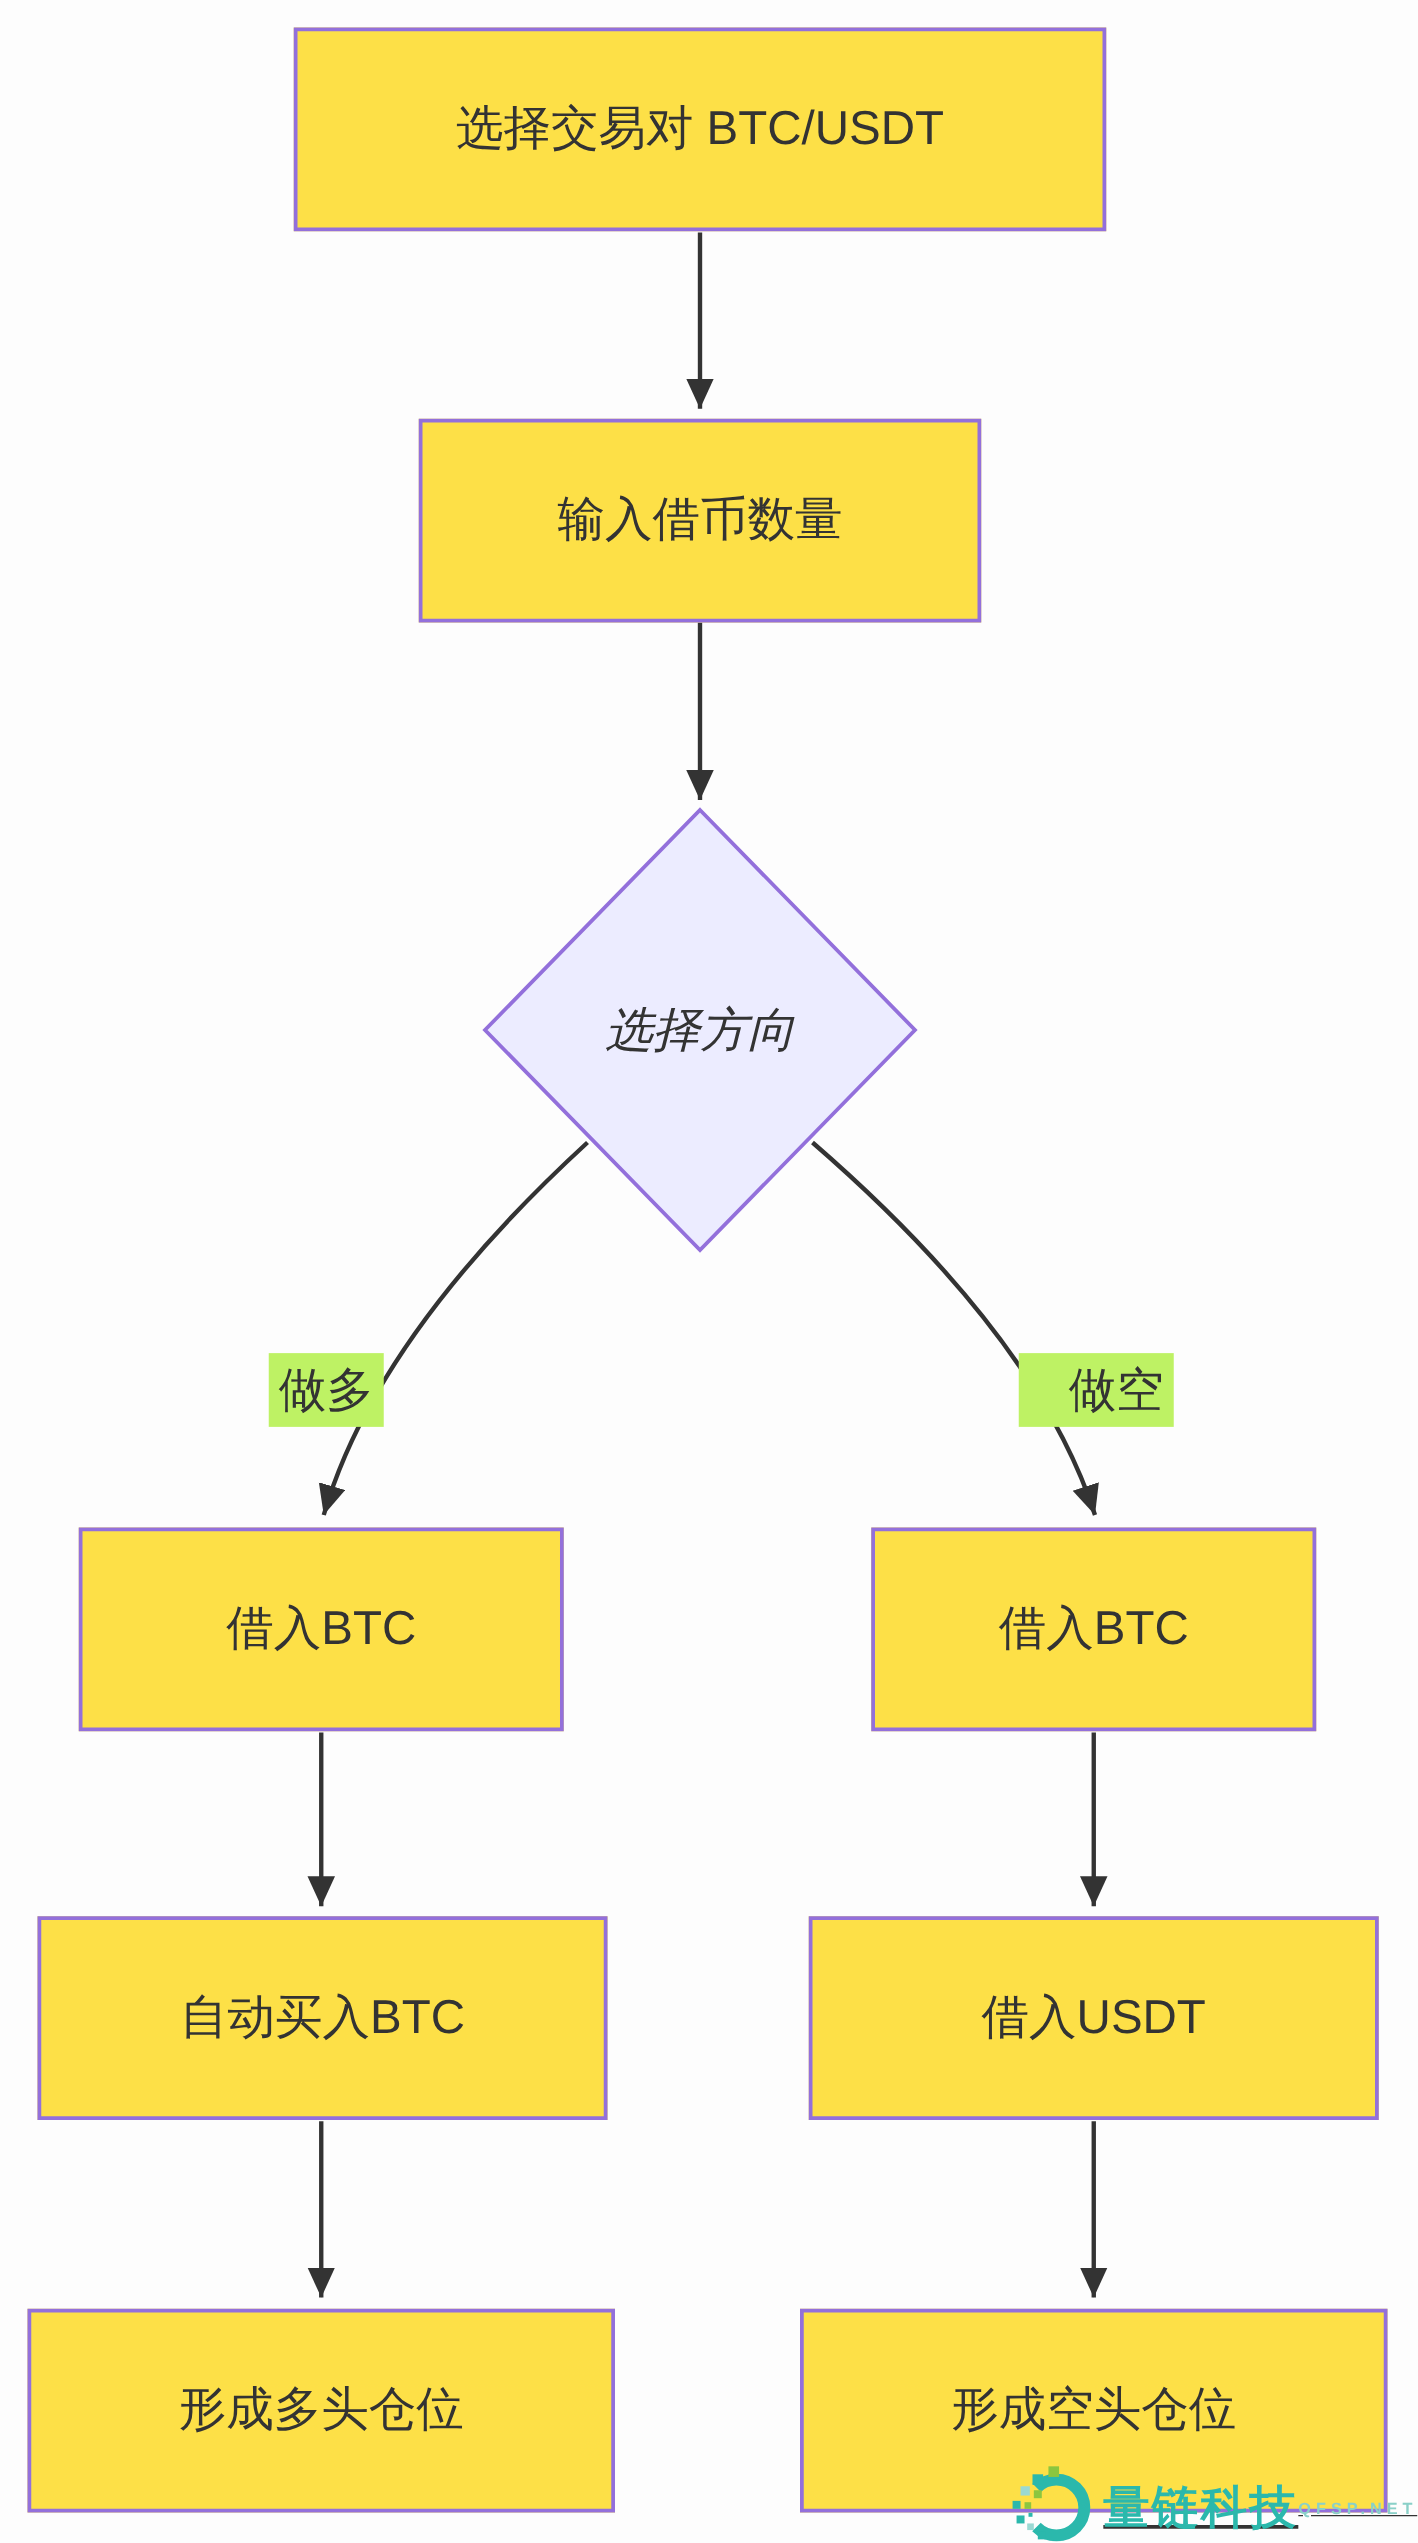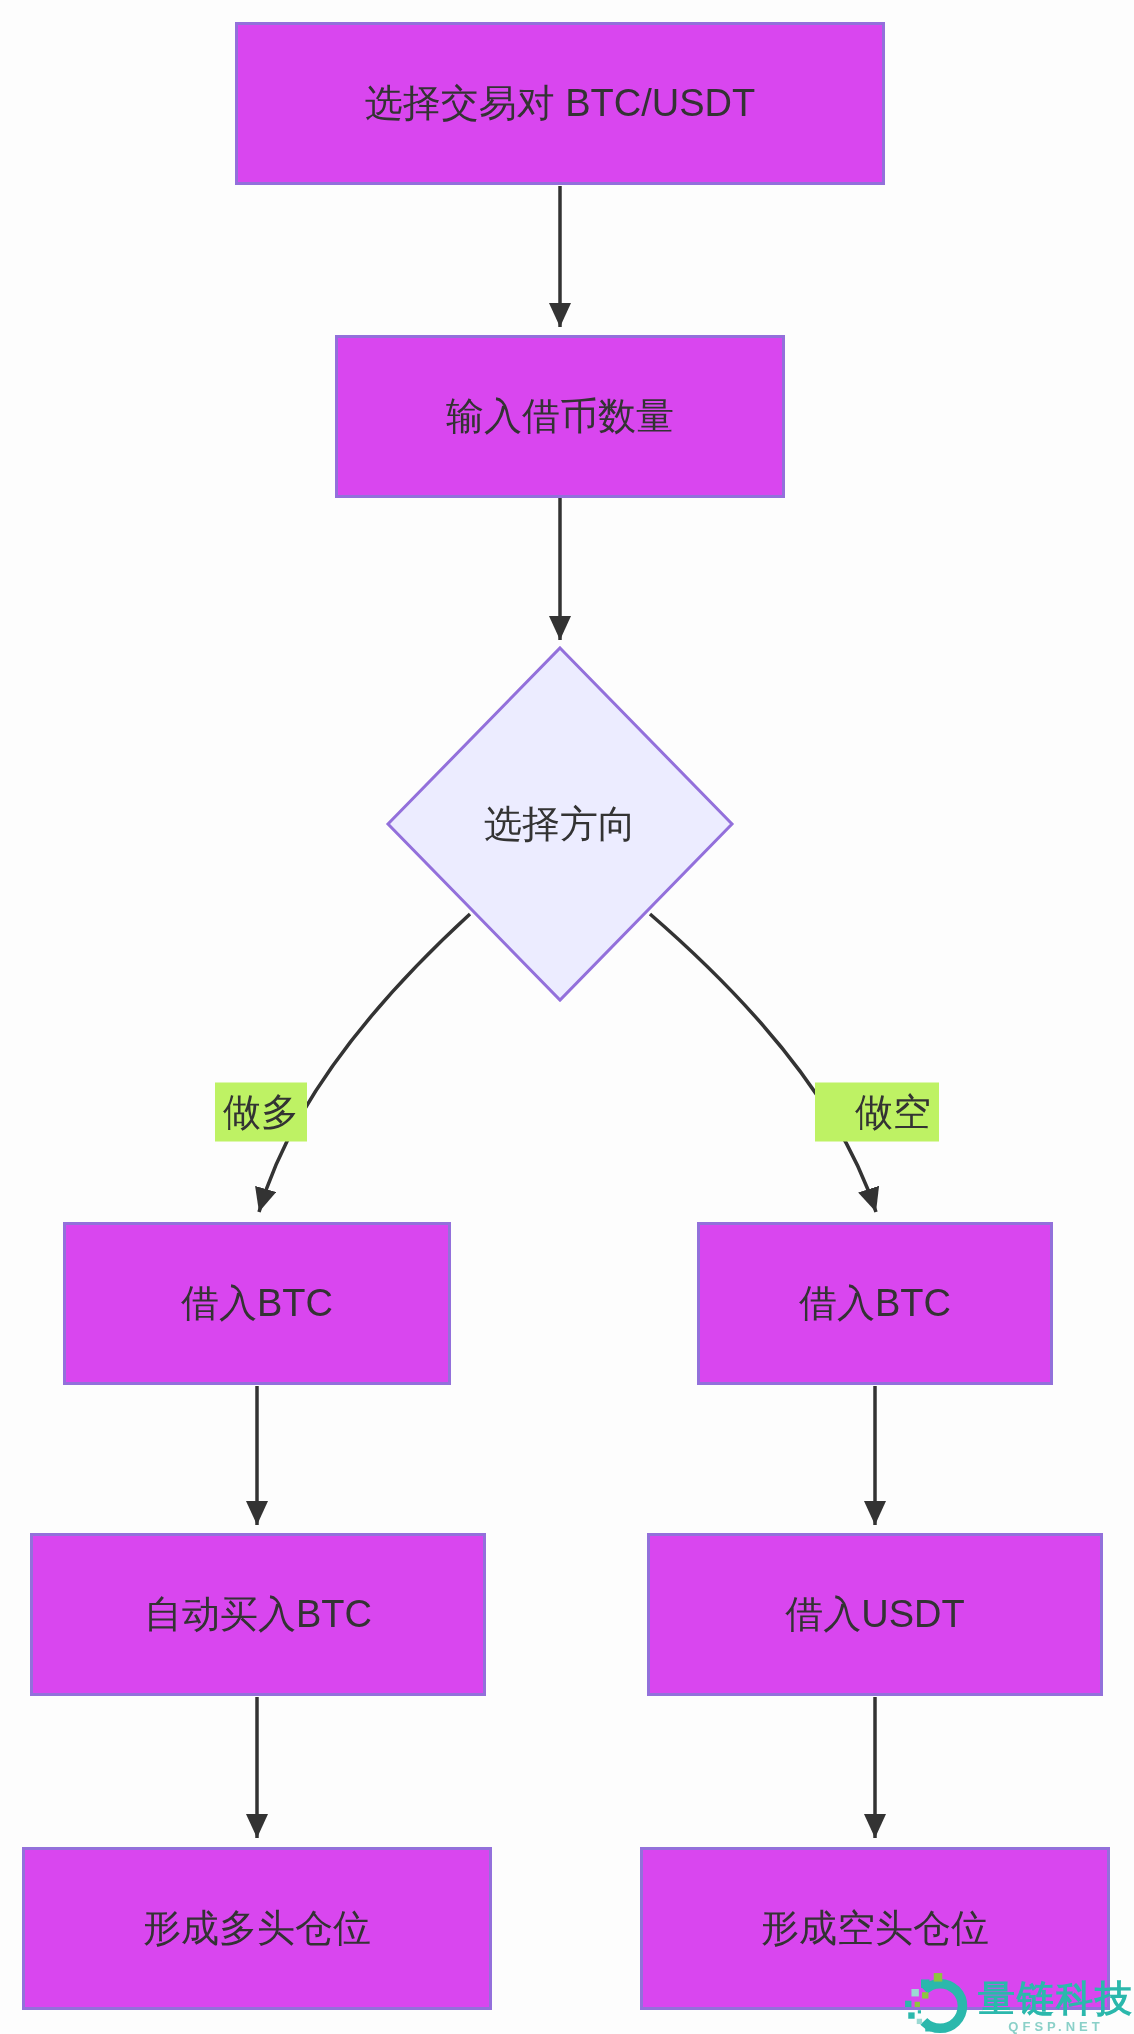--- a/index.html
+++ b/index.html
@@ -6,44 +6,44 @@
   body{
     width:1134px;height:2034px;position:relative;overflow:hidden;
     background:#fdfdfd;
     font-family:"Liberation Sans","DejaVu Sans",sans-serif;
     color:#333333;
   }
   .stage{position:absolute;inset:0;width:1134px;height:2034px;}
   svg.edges{position:absolute;left:0;top:0;width:1134px;height:2034px;}
   .node{
     position:absolute;
-    background:#d946ef;
+    background:#fde047;
     border:3px solid #9370DB;
     box-sizing:border-box;
     display:flex;align-items:center;justify-content:center;
     font-size:38px;line-height:1.2;color:#333333;
     text-align:center;
   }
   .diamond-label{
     position:absolute;
     transform:translate(-50%,-50%);
-    font-size:38px;color:#333333;white-space:nowrap;
+    font-size:38px;color:#333333;white-space:nowrap;font-style:italic;
   }
   .edge-label{
     position:absolute;
     transform:translate(-50%,-50%);
     background:#bef264;
     padding:4px 8px;
     font-size:38px;color:#333333;white-space:nowrap;
   }
   .watermark{
     position:absolute;right:0;bottom:-6px;
     display:flex;align-items:center;gap:6px;
   }
-  .wm-text{display:flex;flex-direction:column;align-items:center;}
+  .wm-text{display:flex;flex-direction:row;align-items:center;text-decoration:underline;}
   .wm-brand{
     font-size:37px;font-weight:bold;color:#2BB8AC;
     letter-spacing:2px;white-space:nowrap;line-height:1.1;
   }
   .wm-site{
     font-size:13px;color:#8ad0c8;letter-spacing:4px;
     font-weight:bold;line-height:1;margin-top:1px;
   }
 </style>
 </head>

